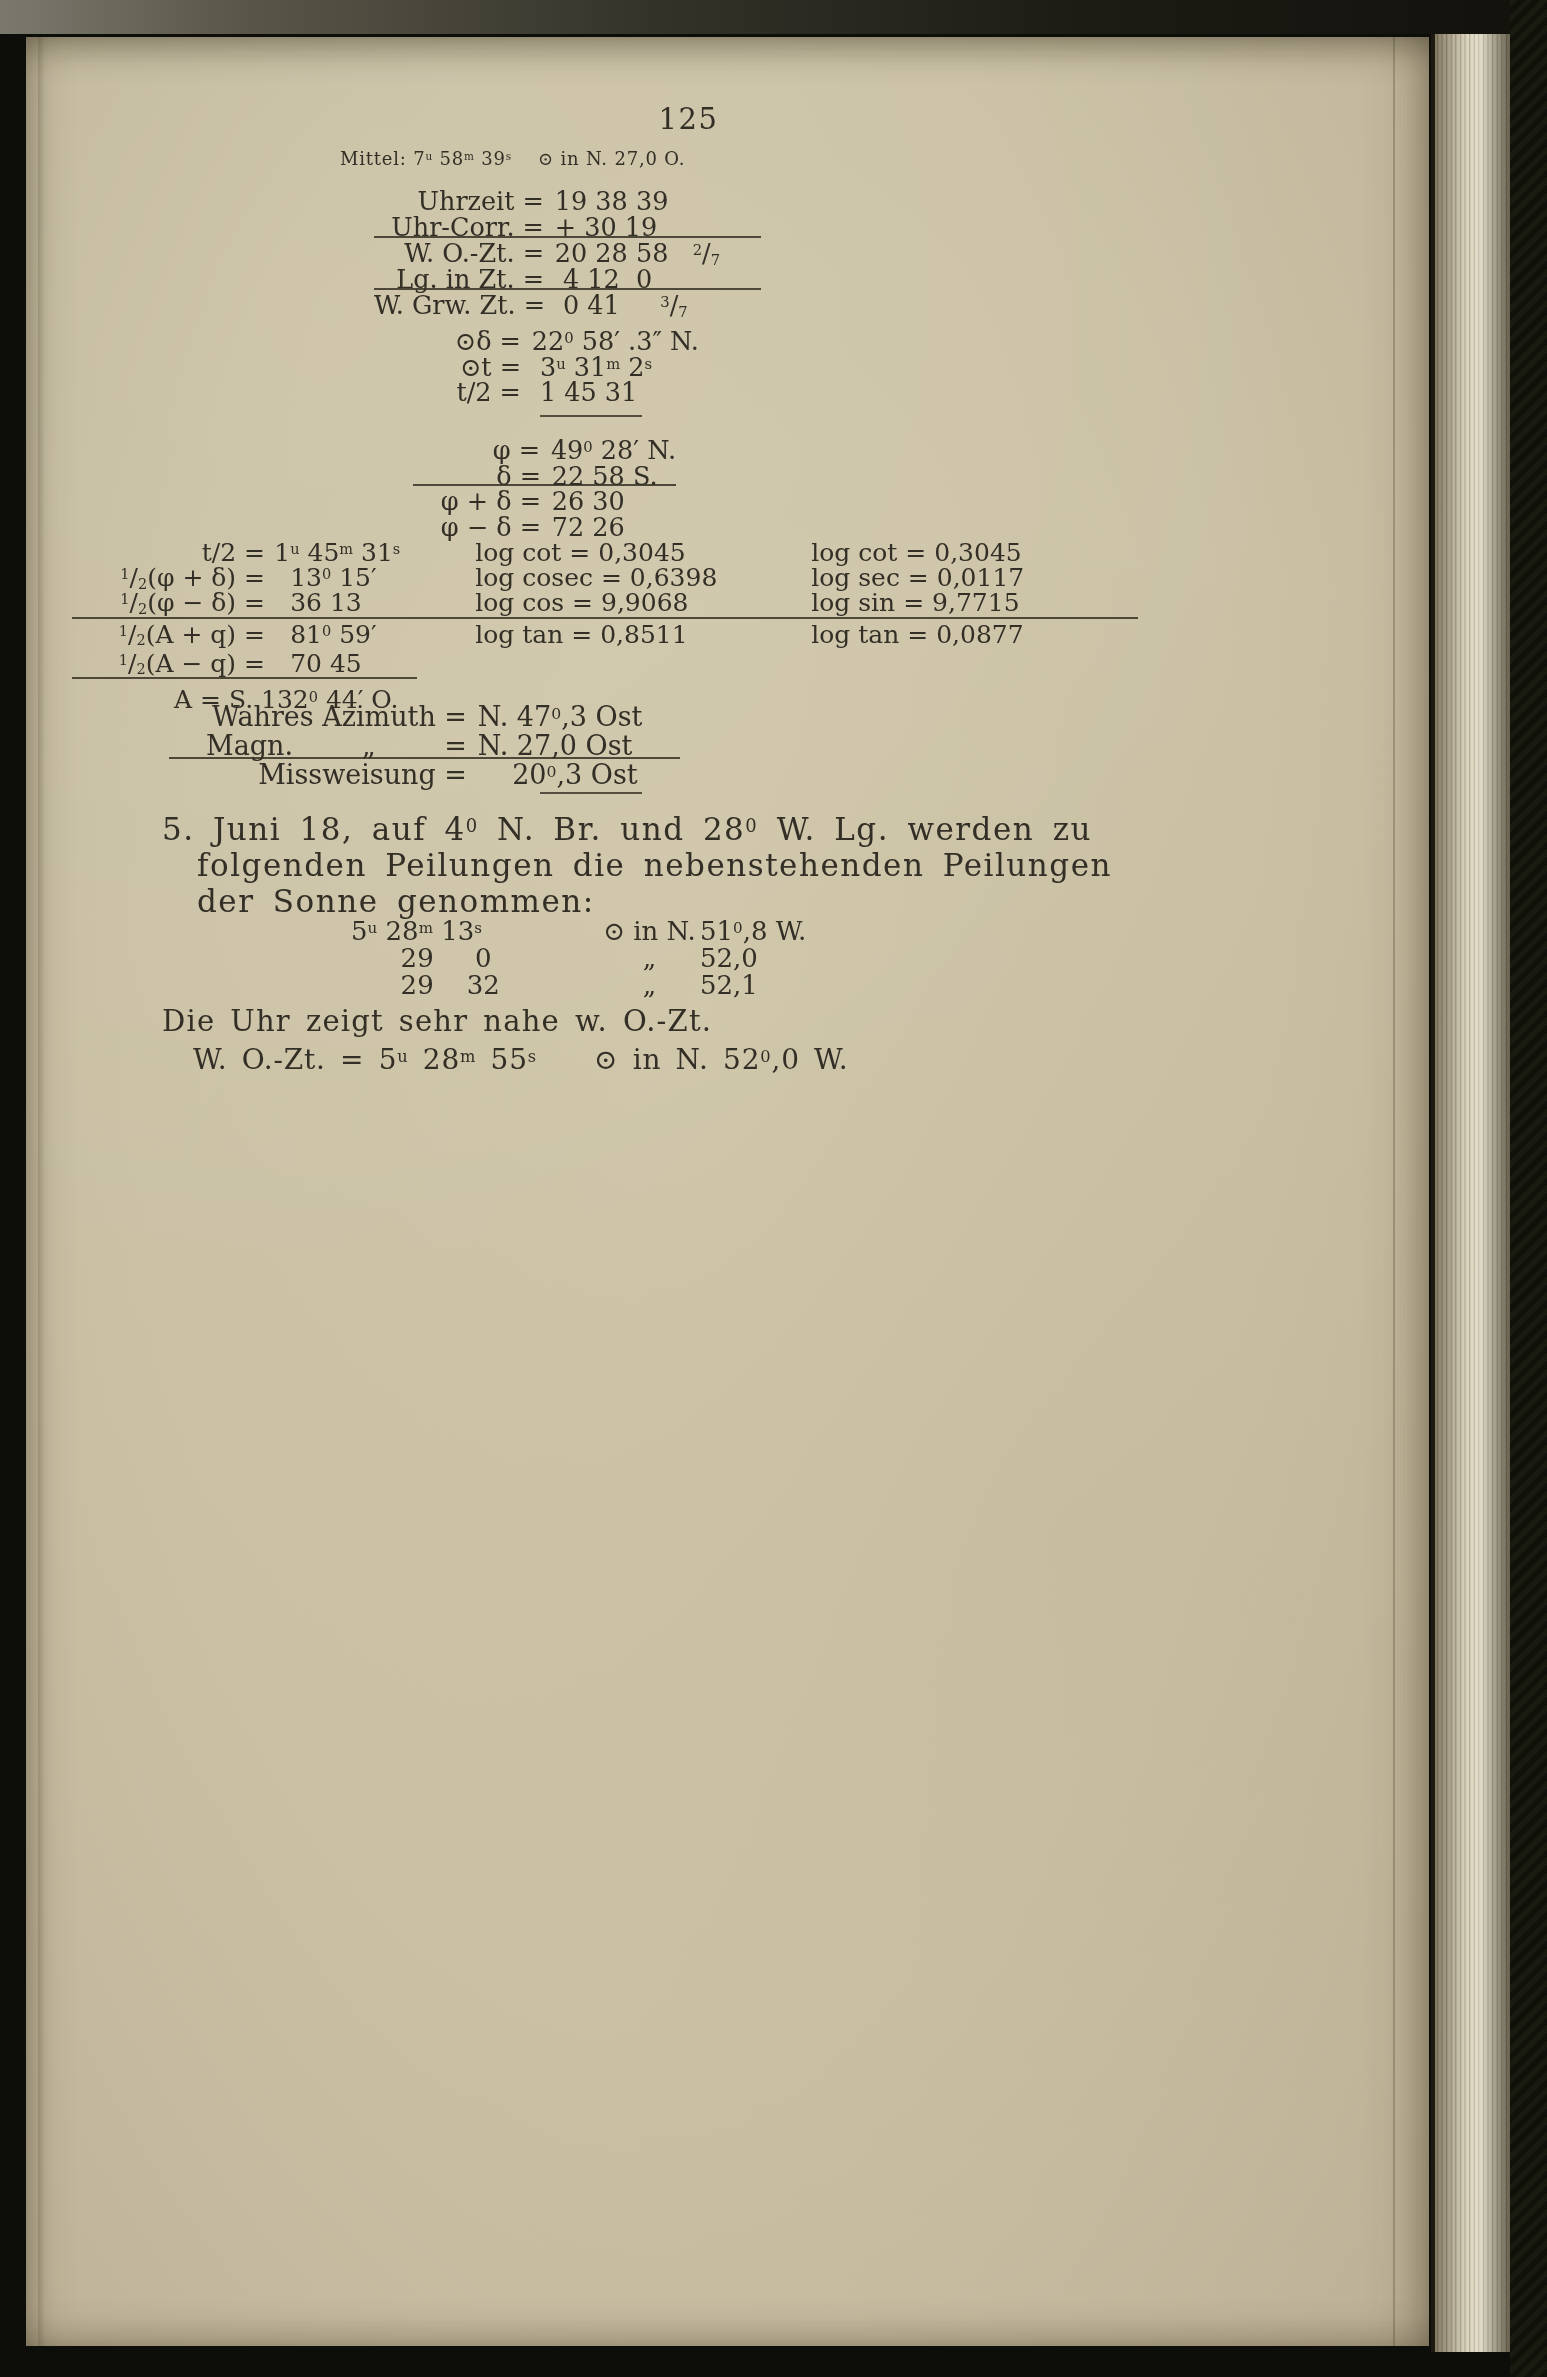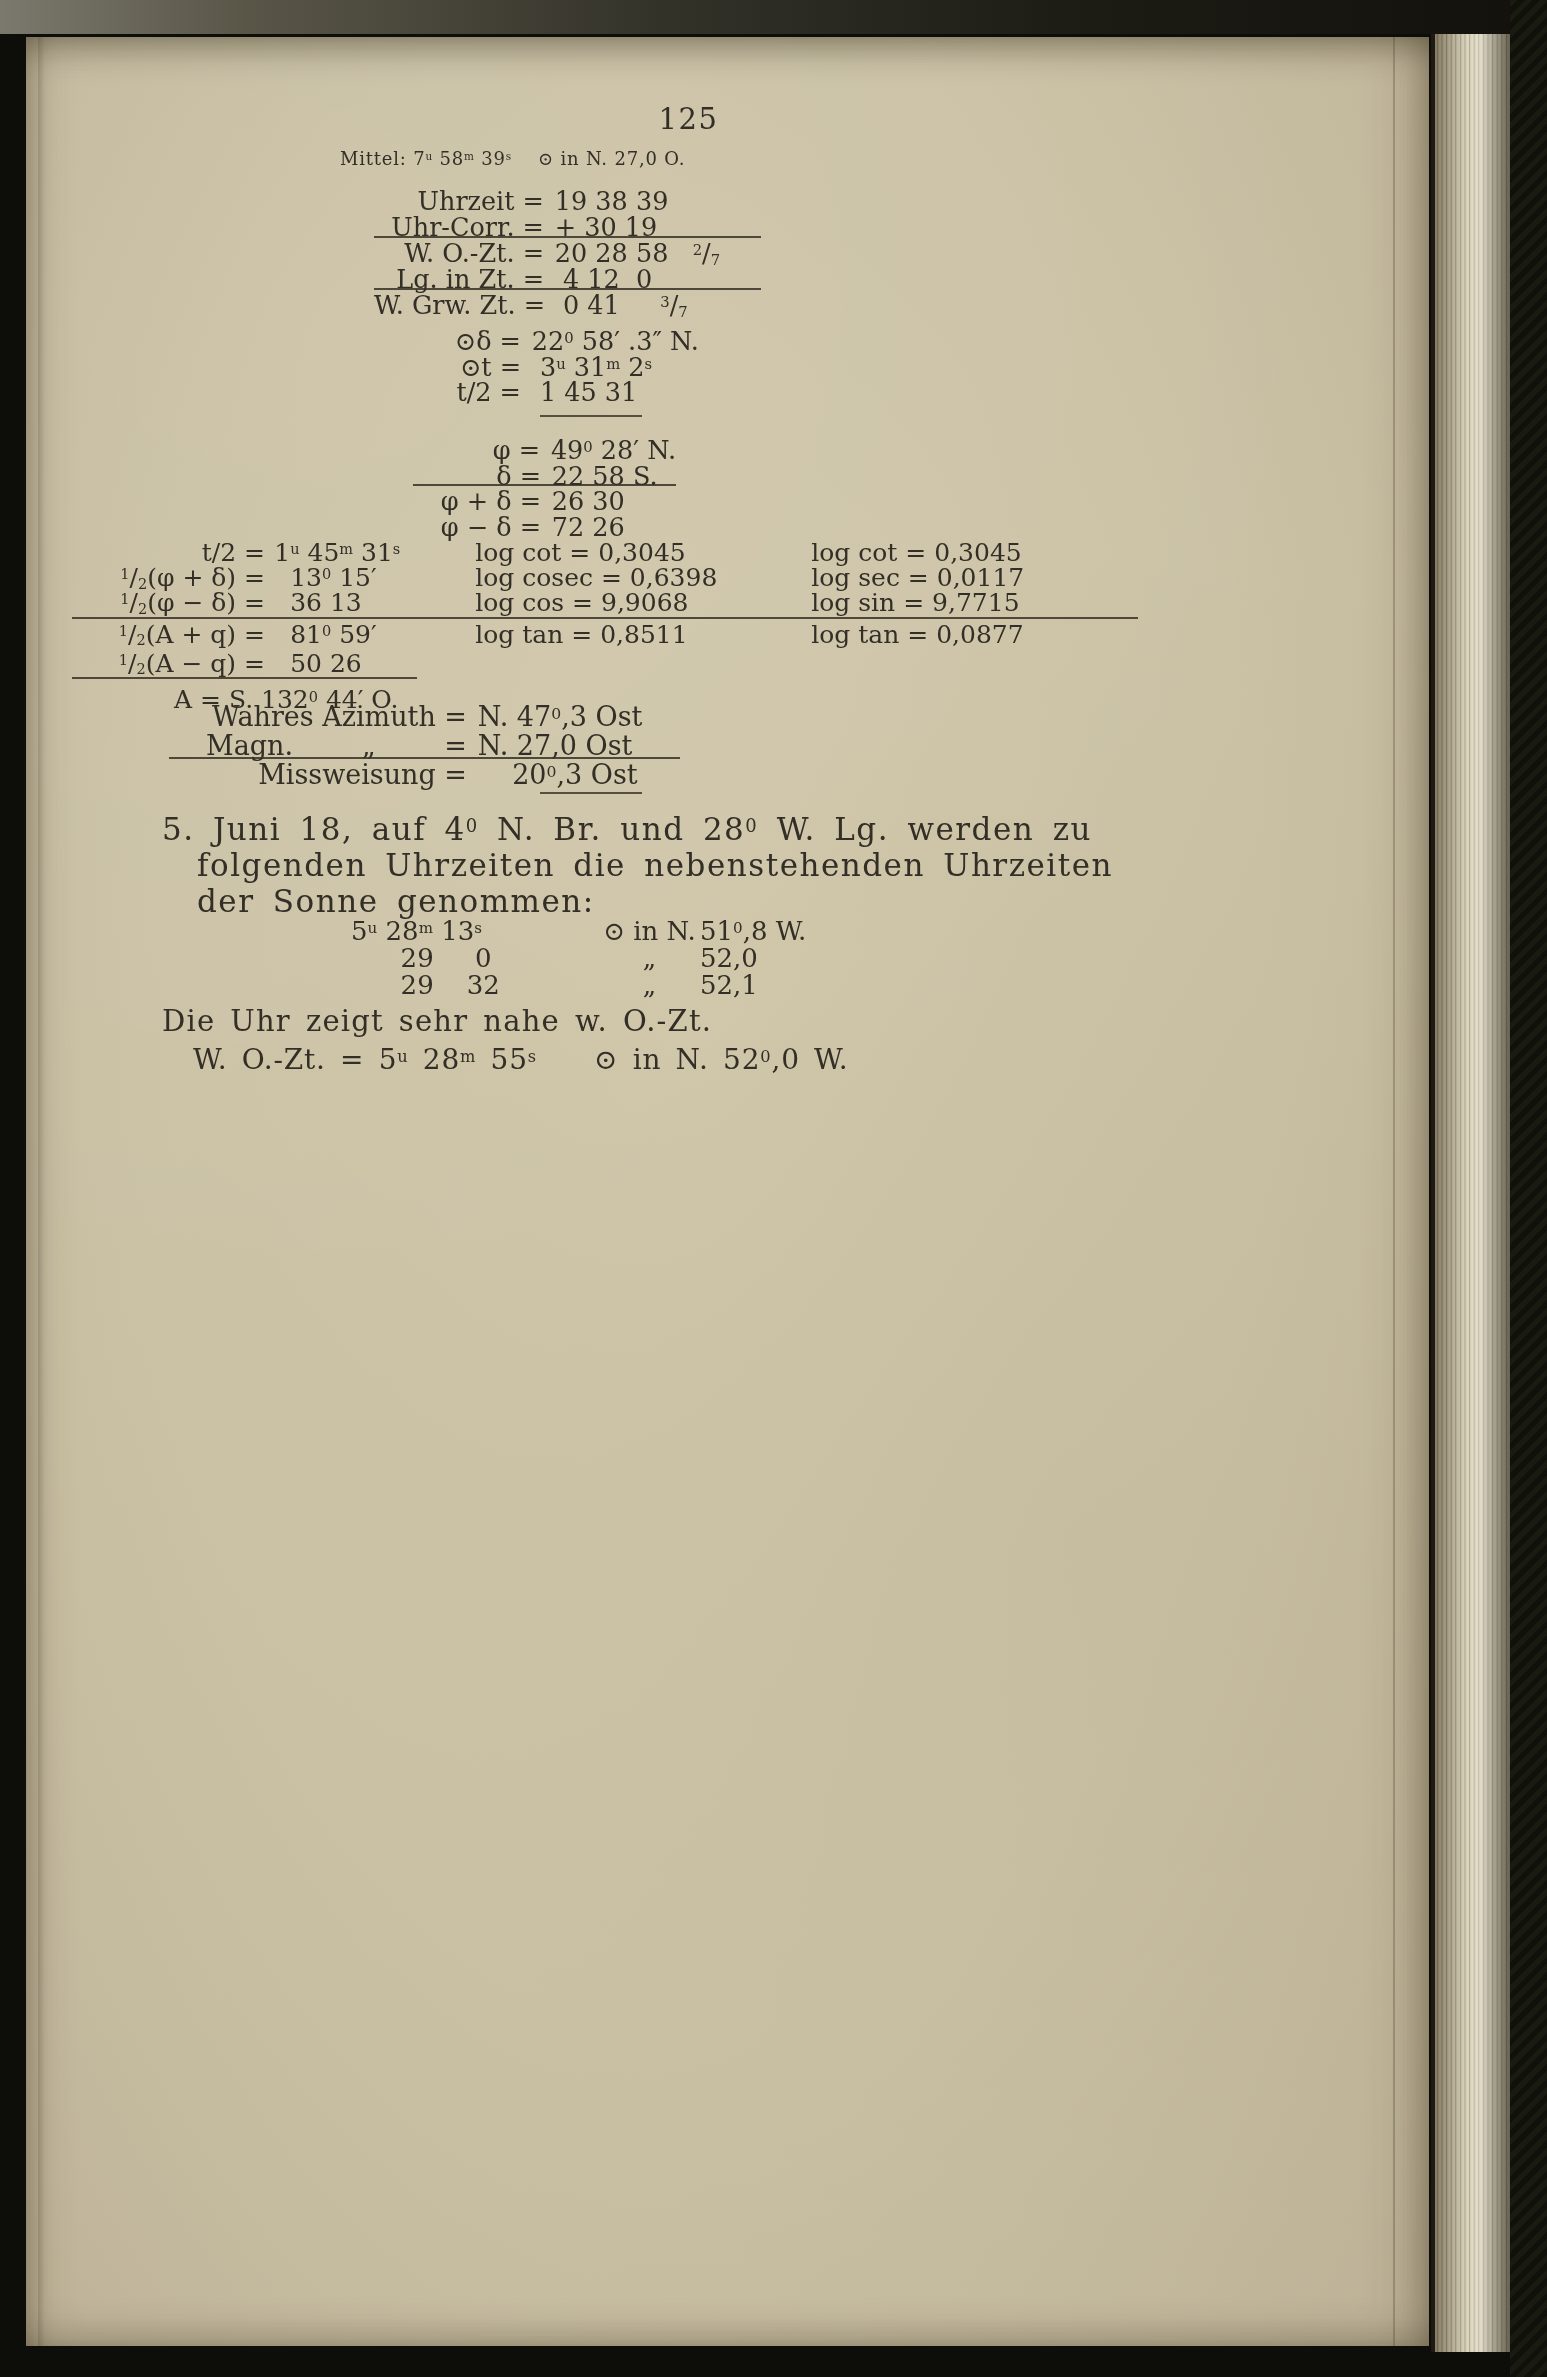--- a/index.html
+++ b/index.html
@@ -194,21 +194,21 @@
       <span class="b4">log sin = 9,7715</span>
 
       <div class="bt-rule-full"></div>
 
       <span class="b1"><sup>1</sup>/<sub>2</sub>(A + q) =</span>
       <span class="b2">  81<sup>0</sup> 59′</span>
       <span class="b3">log tan = 0,8511</span>
       <span class="b4">log tan = 0,0877</span>
 
       <span class="b1"><sup>1</sup>/<sub>2</sub>(A − q) =</span>
-      <span class="b2">  50 26</span>
+      <span class="b2">  70 45</span>
       <span class="b3"></span>
       <span class="b4"></span>
 
       <div class="bt-rule-part"></div>
 
       <div class="bt-result">A = S. 132<sup>0</sup> 44′ O.</div>
     </div>
 
     <div class="abs tbl az-table">
       <div class="row">
@@ -222,21 +222,21 @@
       <div class="row">
         <span class="lab">Missweisung =</span>
         <span class="val">    20<sup>0</sup>,3 Ost</span>
       </div>
     </div>
 
     <div class="abs shortrule rule2"></div>
 
     <div class="abs problem">
       <div class="pline">5. Juni 18, auf 4<sup>0</sup> N. Br. und 28<sup>0</sup> W. Lg. werden zu</div>
-      <div class="pline indent">folgenden Uhrzeiten die nebenstehenden Uhrzeiten</div>
+      <div class="pline indent">folgenden Peilungen die nebenstehenden Peilungen</div>
       <div class="pline indent">der Sonne genommen:</div>
     </div>
 
     <div class="abs bearing-table">
       <div class="row">
         <span class="bt-time">5<sup>u</sup> 28<sup>m</sup> 13<sup>s</sup></span>
         <span class="bt-sym">⊙ in N.</span>
         <span class="bt-val">51<sup>0</sup>,8 W.</span>
       </div>
       <div class="row">

